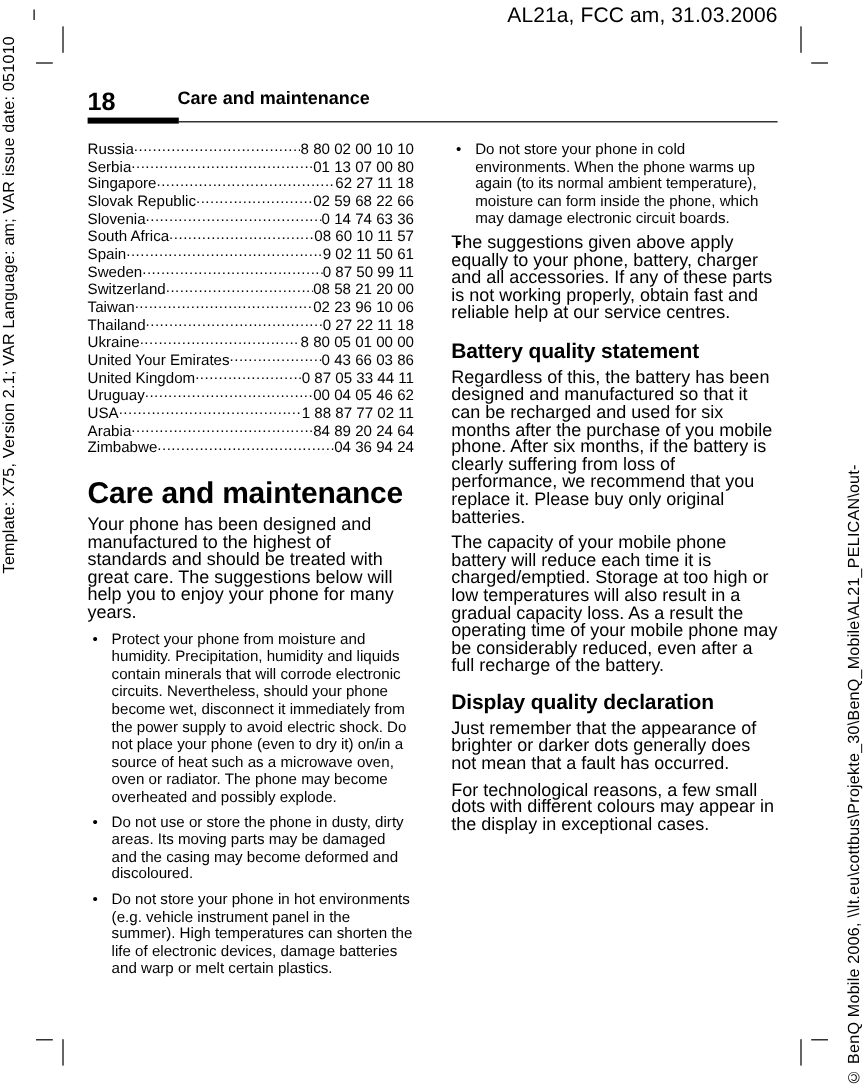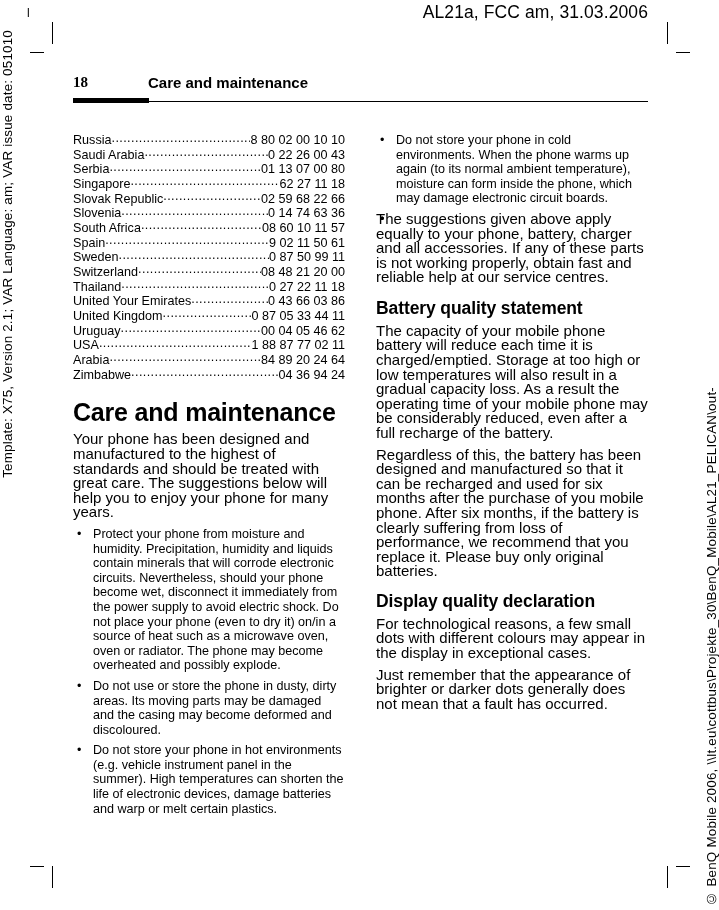--- a/index.html
+++ b/index.html
@@ -66,23 +66,22 @@
   .page-header {
     position: absolute;
     left: 73px;
     top: 74px;
     width: 575px;
   }
   .page-header .pg-num {
     position: absolute;
     left: 0;
     top: 0;
-    font-size: 15px;
+    font-size: 21px;
     font-weight: bold;
-    font-family: Liberation Serif, serif;
   }
   .page-header .pg-chapter {
     position: absolute;
     left: 75px;
     top: 0;
     font-size: 15px;
     font-weight: bold;
   }
   .rule-wrap {
     position: absolute;
@@ -106,21 +105,21 @@
 
   
   .columns {
     position: absolute;
     left: 73px;
     top: 117px;
     width: 575px;
   }
   .col {
     position: absolute;
-    top: 16px;
+    top: 0;
     width: 272px;
   }
   .col-left  { left: 0; }
   .col-right { left: 303px; }
 
   
   .dial-list {
     margin: 0;
     padding: 0;
     list-style: none;
@@ -227,25 +226,20 @@
 
   <div class="col col-left">
 
     <ul class="dial-list" id="dial-list">
         <li class="dial-row">
           <span class="dial-name">Russia</span>
           <span class="dial-leader"></span>
           <span class="dial-num">8 80 02 00 10 10</span>
         </li>
         <li class="dial-row">
-          <span class="dial-name">Saudi Arabia</span>
-          <span class="dial-leader"></span>
-          <span class="dial-num">0 22 26 00 43</span>
-        </li>
-        <li class="dial-row">
           <span class="dial-name">Serbia</span>
           <span class="dial-leader"></span>
           <span class="dial-num">01 13 07 00 80</span>
         </li>
         <li class="dial-row">
           <span class="dial-name">Singapore</span>
           <span class="dial-leader"></span>
           <span class="dial-num">62 27 11 18</span>
         </li>
         <li class="dial-row">
@@ -269,26 +263,36 @@
           <span class="dial-num">9 02 11 50 61</span>
         </li>
         <li class="dial-row">
           <span class="dial-name">Sweden</span>
           <span class="dial-leader"></span>
           <span class="dial-num">0 87 50 99 11</span>
         </li>
         <li class="dial-row">
           <span class="dial-name">Switzerland</span>
           <span class="dial-leader"></span>
-          <span class="dial-num">08 48 21 20 00</span>
+          <span class="dial-num">08 58 21 20 00</span>
+        </li>
+        <li class="dial-row">
+          <span class="dial-name">Taiwan</span>
+          <span class="dial-leader"></span>
+          <span class="dial-num">02 23 96 10 06</span>
         </li>
         <li class="dial-row">
           <span class="dial-name">Thailand</span>
           <span class="dial-leader"></span>
           <span class="dial-num">0 27 22 11 18</span>
+        </li>
+        <li class="dial-row">
+          <span class="dial-name">Ukraine</span>
+          <span class="dial-leader"></span>
+          <span class="dial-num">8 80 05 01 00 00</span>
         </li>
         <li class="dial-row">
           <span class="dial-name">United Your Emirates</span>
           <span class="dial-leader"></span>
           <span class="dial-num">0 43 66 03 86</span>
         </li>
         <li class="dial-row">
           <span class="dial-name">United Kingdom</span>
           <span class="dial-leader"></span>
           <span class="dial-num">0 87 05 33 44 11</span>
@@ -330,21 +334,21 @@
 
     <ul class="bullets right-top-bullets" id="bullets-right">
         <li><span class="bul">•</span><span>Do not store your phone in cold environments. When the phone warms up again (to its normal ambient temperature), moisture can form inside the phone, which may damage electronic circuit boards.</span></li>
         <li><span class="bul">•</span></li>
         <li><span class="bul">•</span></li>
       </ul>
 
     <p class="body-para">The suggestions given above apply equally to your phone, battery, charger and all accessories. If any of these parts is not working properly, obtain fast and reliable help at our service centres.</p>
 
     <h2 class="sub-title">Battery quality statement</h2>
+    <p class="body-para">Regardless of this, the battery has been designed and manufactured so that it can be recharged and used for six months after the purchase of you mobile phone. After six months, if the battery is clearly suffering from loss of performance, we recommend that you replace it. Please buy only original batteries.</p>
     <p class="body-para">The capacity of your mobile phone battery will reduce each time it is charged/emptied. Storage at too high or low temperatures will also result in a gradual capacity loss. As a result the operating time of your mobile phone may be considerably reduced, even after a full recharge of the battery.</p>
-    <p class="body-para">Regardless of this, the battery has been designed and manufactured so that it can be recharged and used for six months after the purchase of you mobile phone. After six months, if the battery is clearly suffering from loss of performance, we recommend that you replace it. Please buy only original batteries.</p>
 
     <h2 class="sub-title tight-top">Display quality declaration</h2>
+    <p class="body-para">Just remember that the appearance of brighter or darker dots generally does not mean that a fault has occurred.</p>
     <p class="body-para">For technological reasons, a few small dots with different colours may appear in the display in exceptional cases.</p>
-    <p class="body-para">Just remember that the appearance of brighter or darker dots generally does not mean that a fault has occurred.</p>
   </div>
 
 </div>
 
 </body></html>

